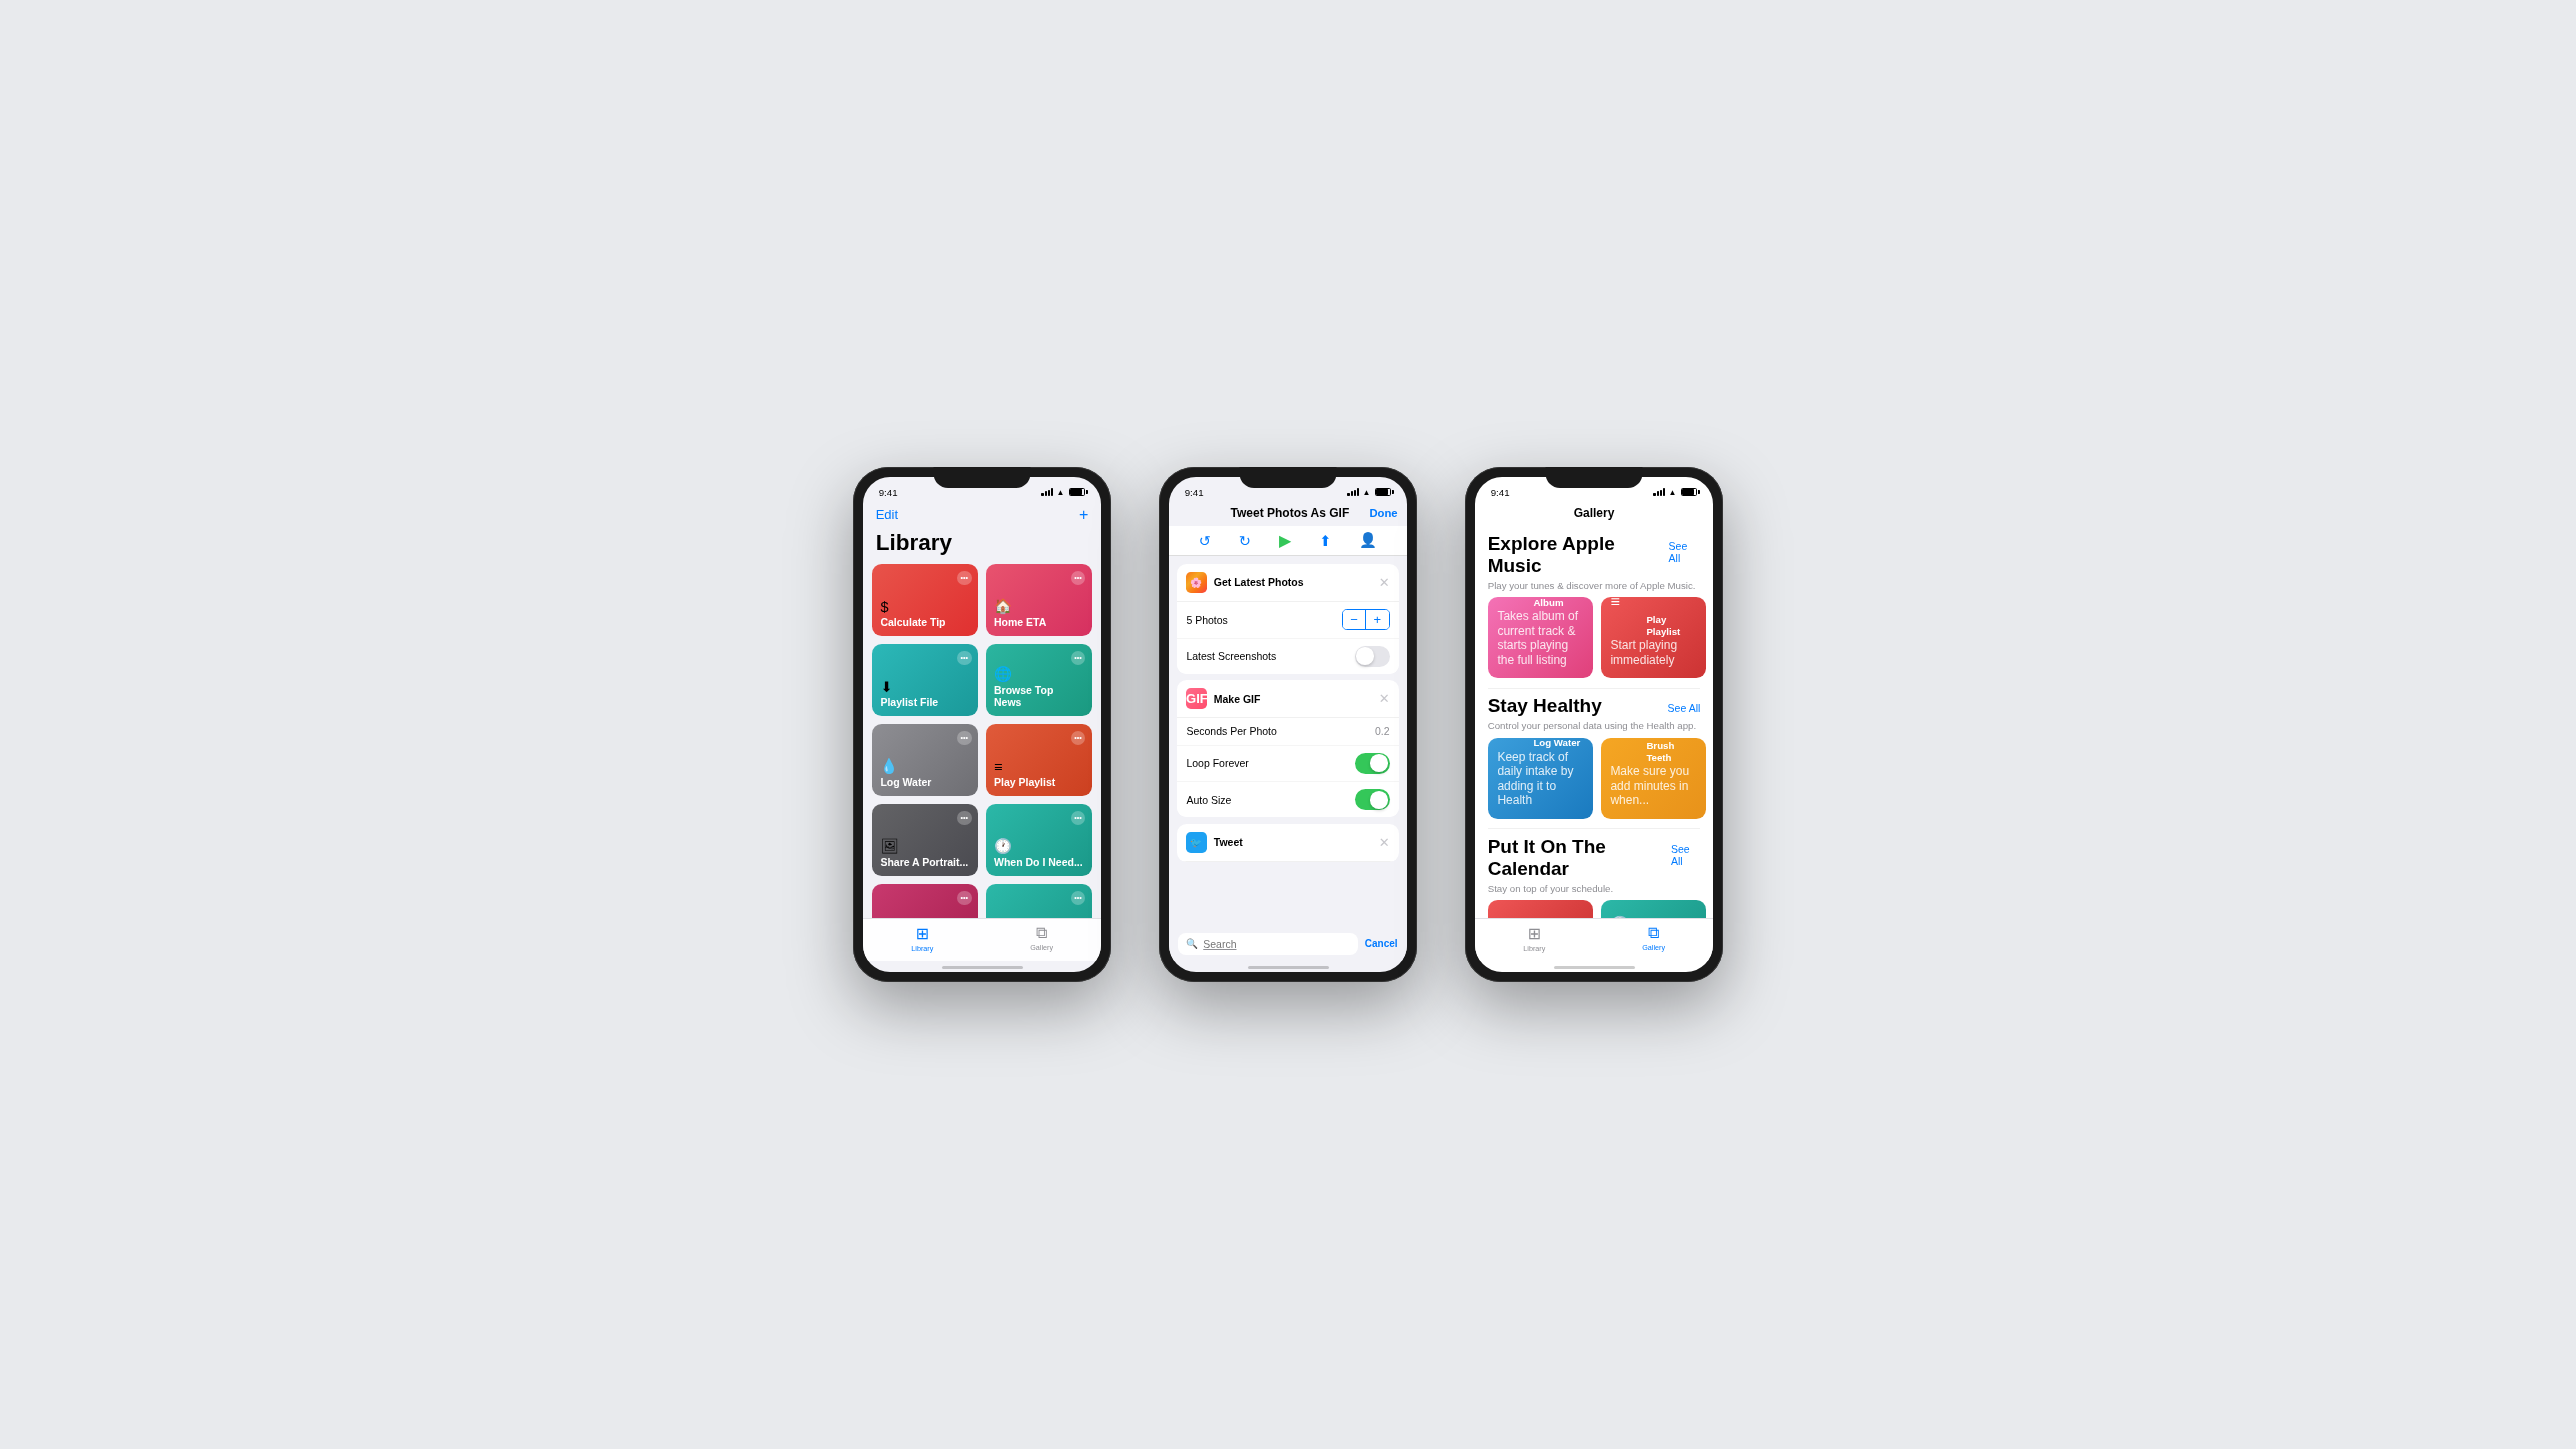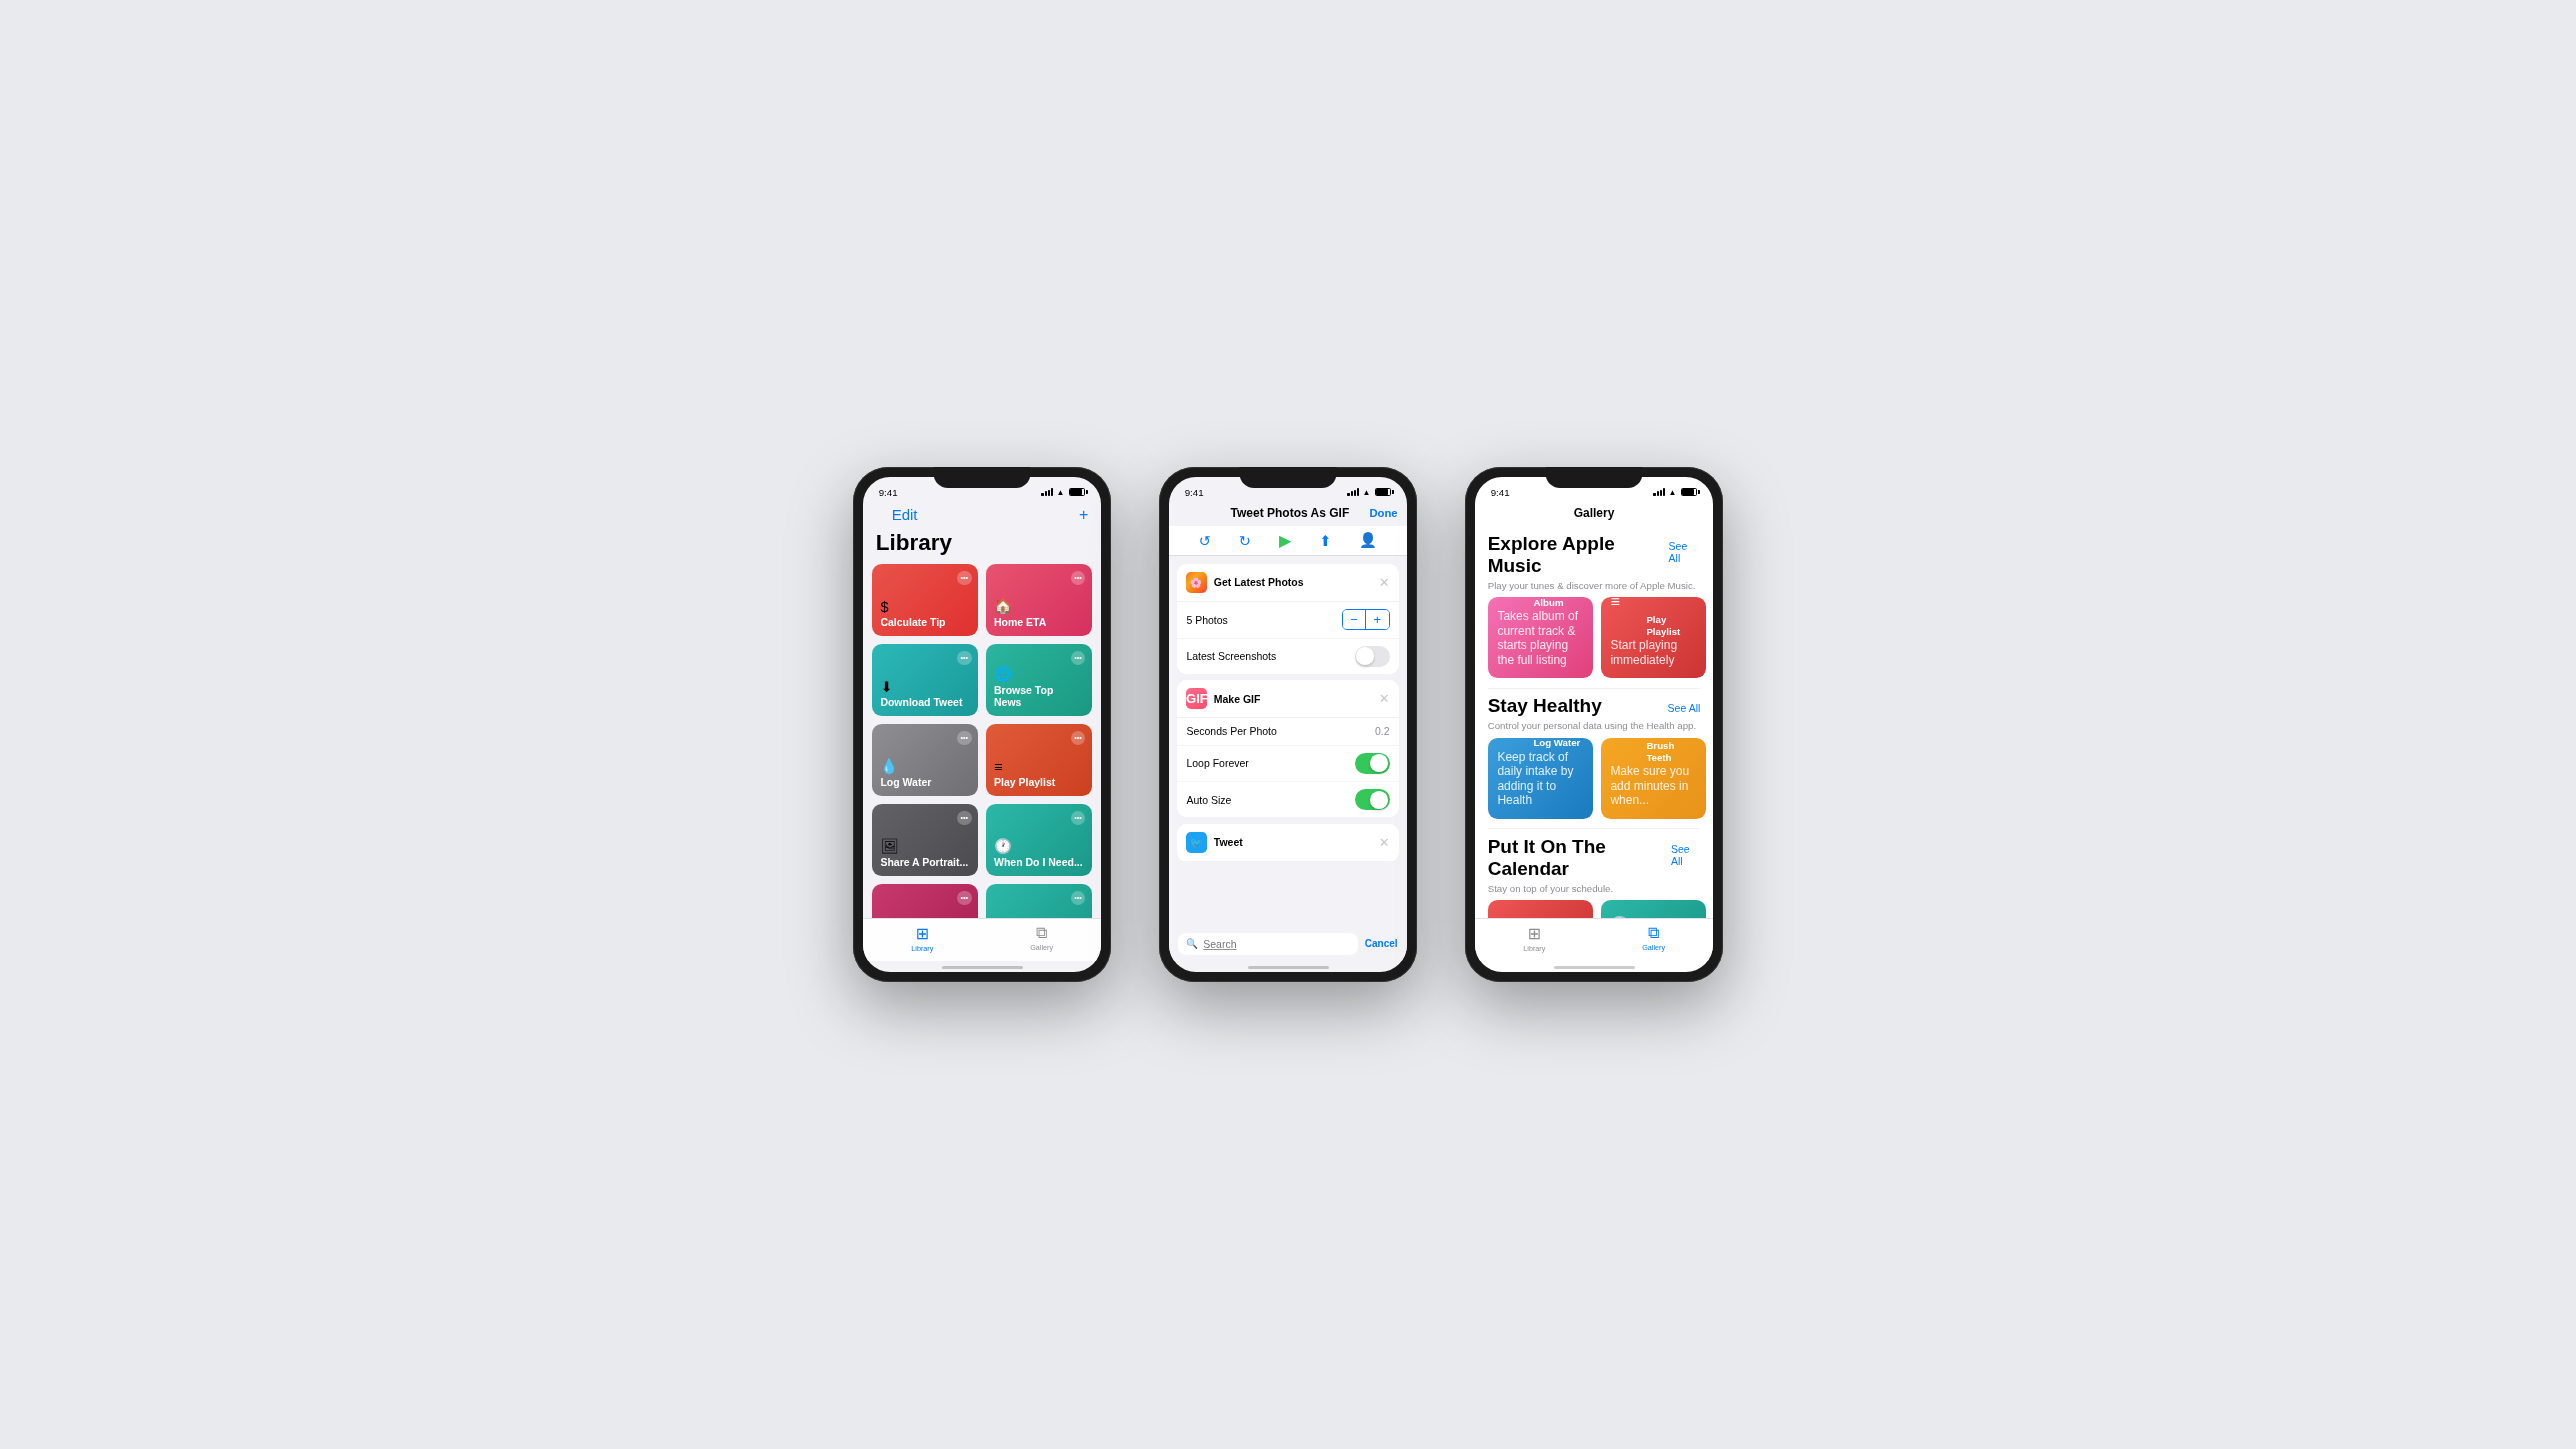--- a/index.html
+++ b/index.html
@@ -71,21 +71,21 @@
     .battery-fill { width: 80%; height: 100%; background: #000; border-radius: 0.8px; }
 
     
     .phone1-screen { background: #f2f2f7; }
     .phone1-nav {
       display: flex;
       justify-content: space-between;
       align-items: center;
       padding: 3.2px 13px 6.4px;
     }
-    .phone1-nav .edit-btn { color: #007aff; font-size: 15px; margin-left: 16px; }
+    .phone1-nav .edit-btn { color: #007aff; font-size: 13px; }
     .phone1-nav .add-btn { color: #007aff; font-size: 16px; font-weight: 300; }
     .library-title {
       font-size: 22.5px;
       font-weight: 700;
       padding: 0 13px 8px;
       color: #000;
     }
     .grid-container {
       display: grid;
       grid-template-columns: 1fr 1fr;
@@ -351,21 +351,21 @@
 
         <div class="grid-item bg-pink">
           <div class="more-btn">•••</div>
           <span class="item-icon">🏠</span>
           <span class="item-label">Home ETA</span>
         </div>
 
         <div class="grid-item bg-teal">
           <div class="more-btn">•••</div>
           <span class="item-icon">⬇</span>
-          <span class="item-label">Download Tweet</span>
+          <span class="item-label">Playlist File</span>
         </div>
 
         <div class="grid-item bg-green-teal">
           <div class="more-btn">•••</div>
           <span class="item-icon">🌐</span>
           <span class="item-label">Browse Top News</span>
         </div>
 
         <div class="grid-item bg-gray">
           <div class="more-btn">•••</div>

